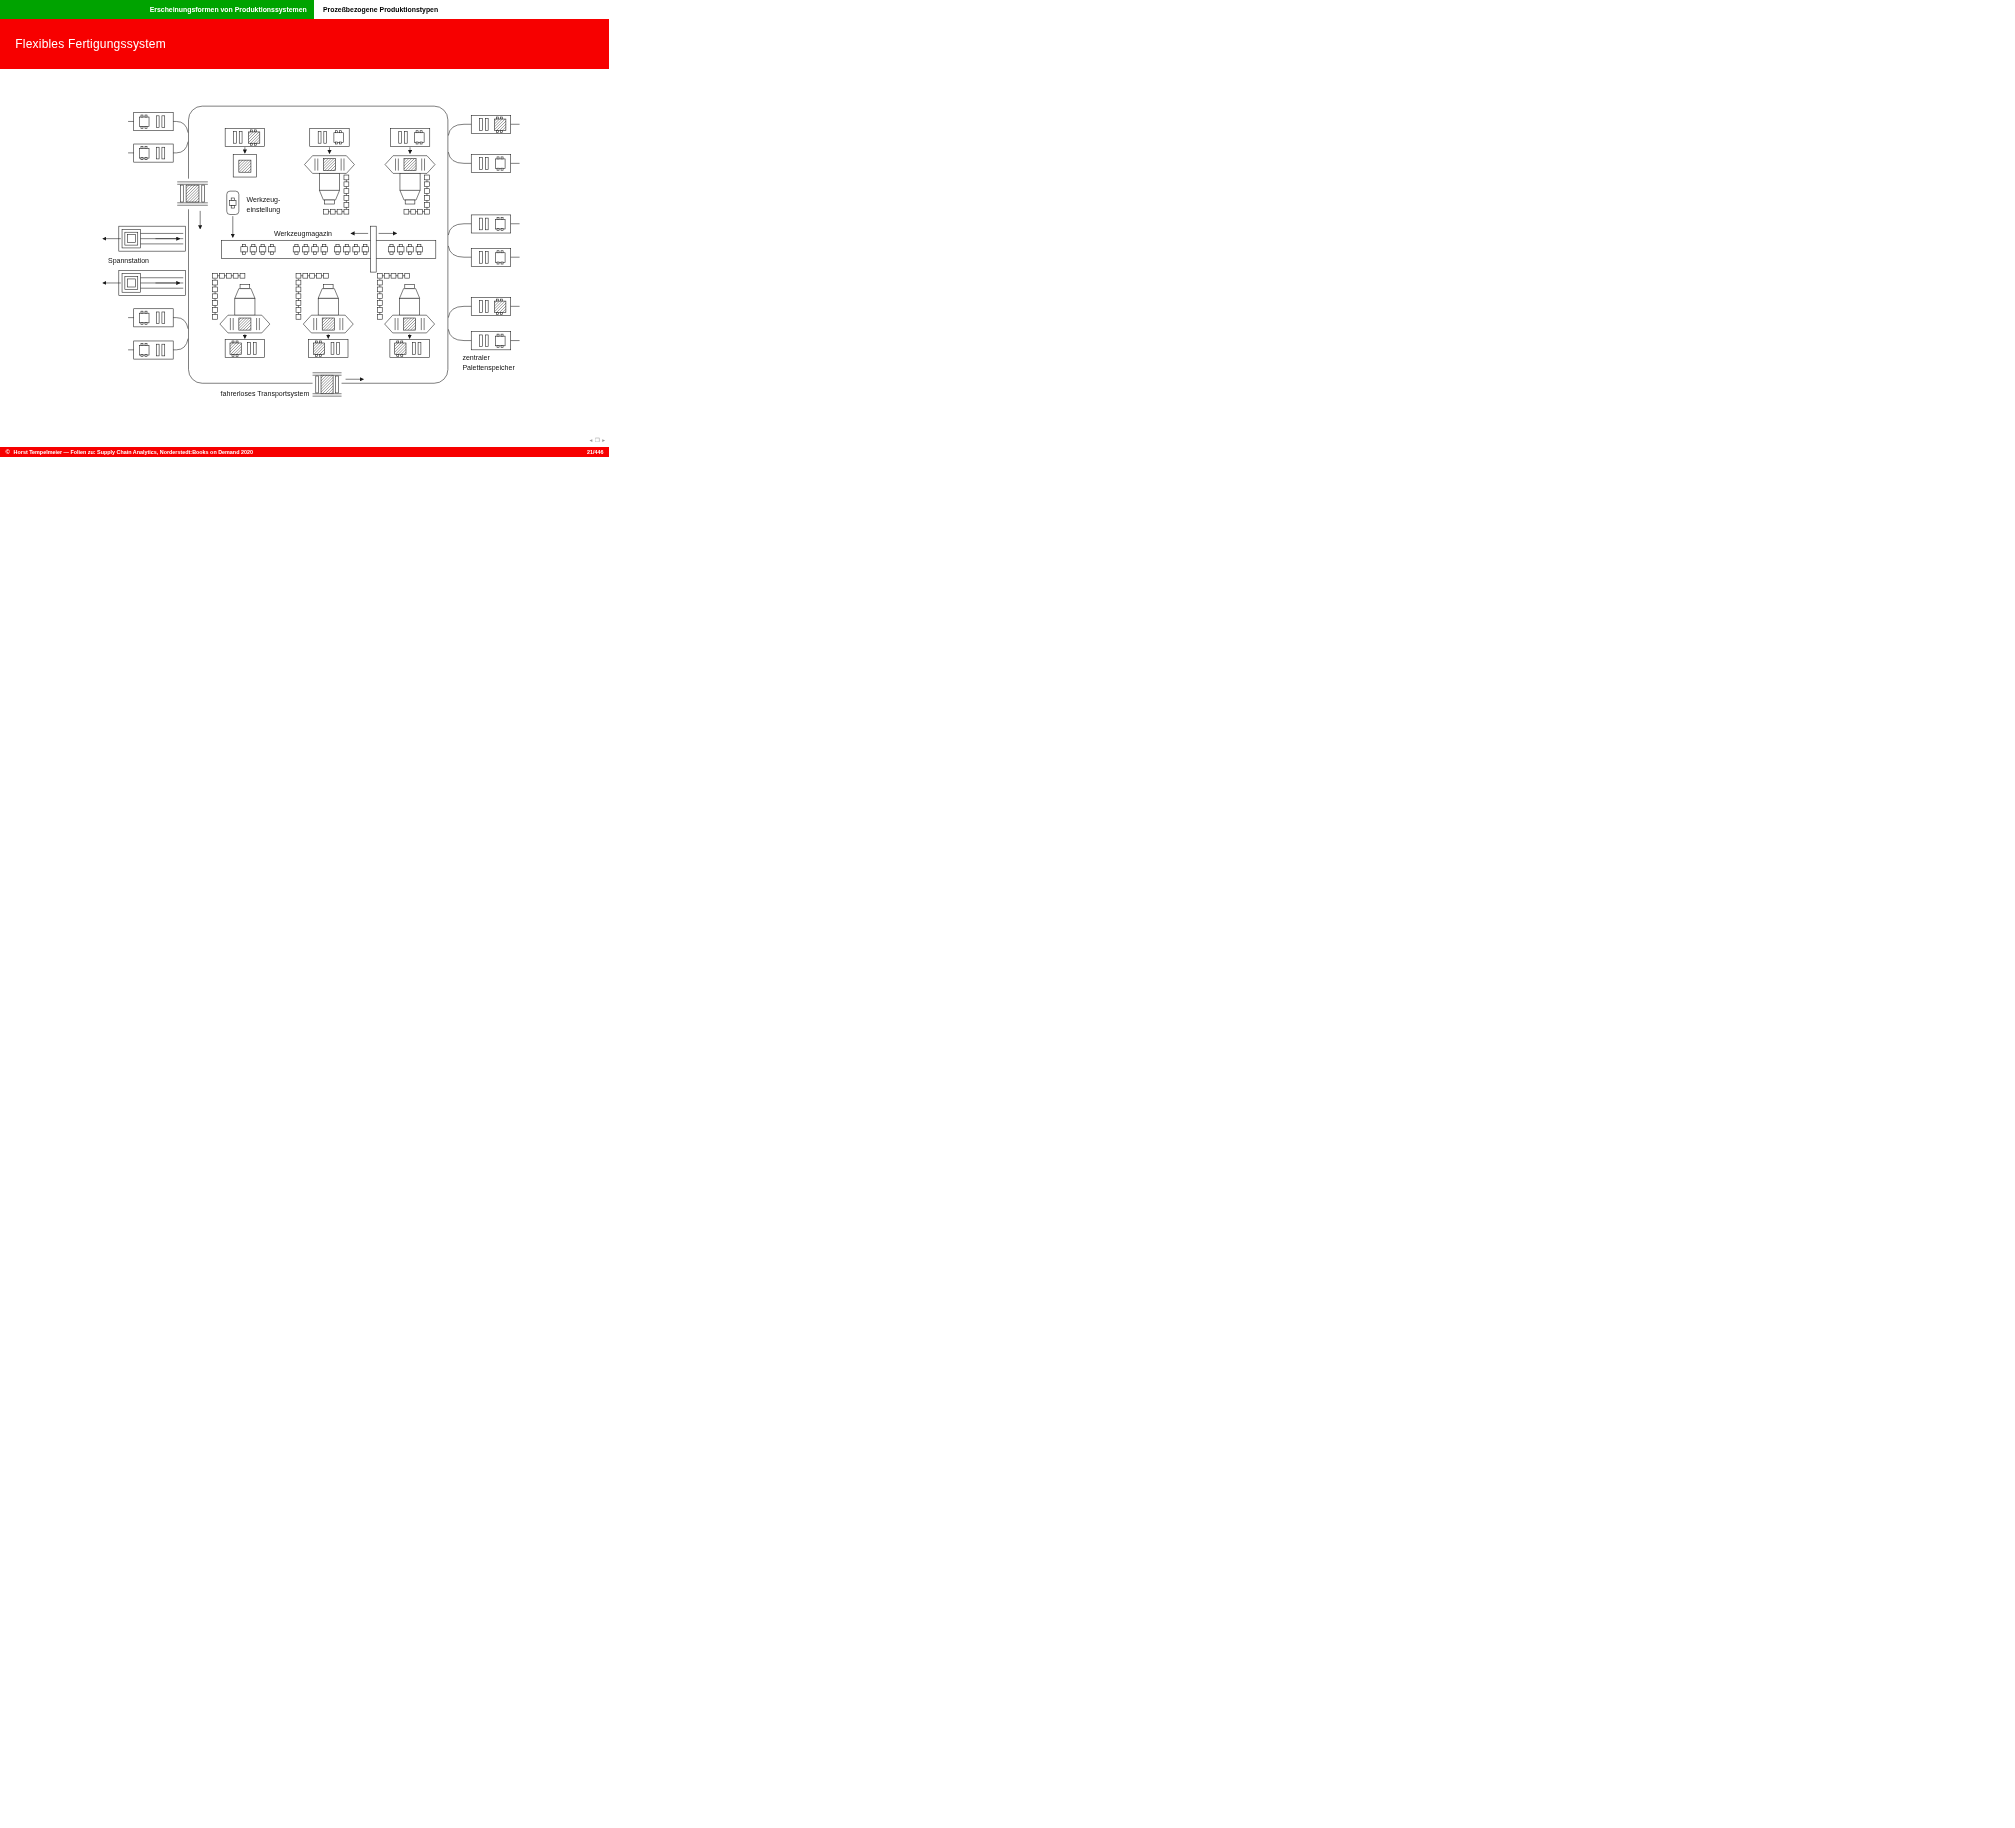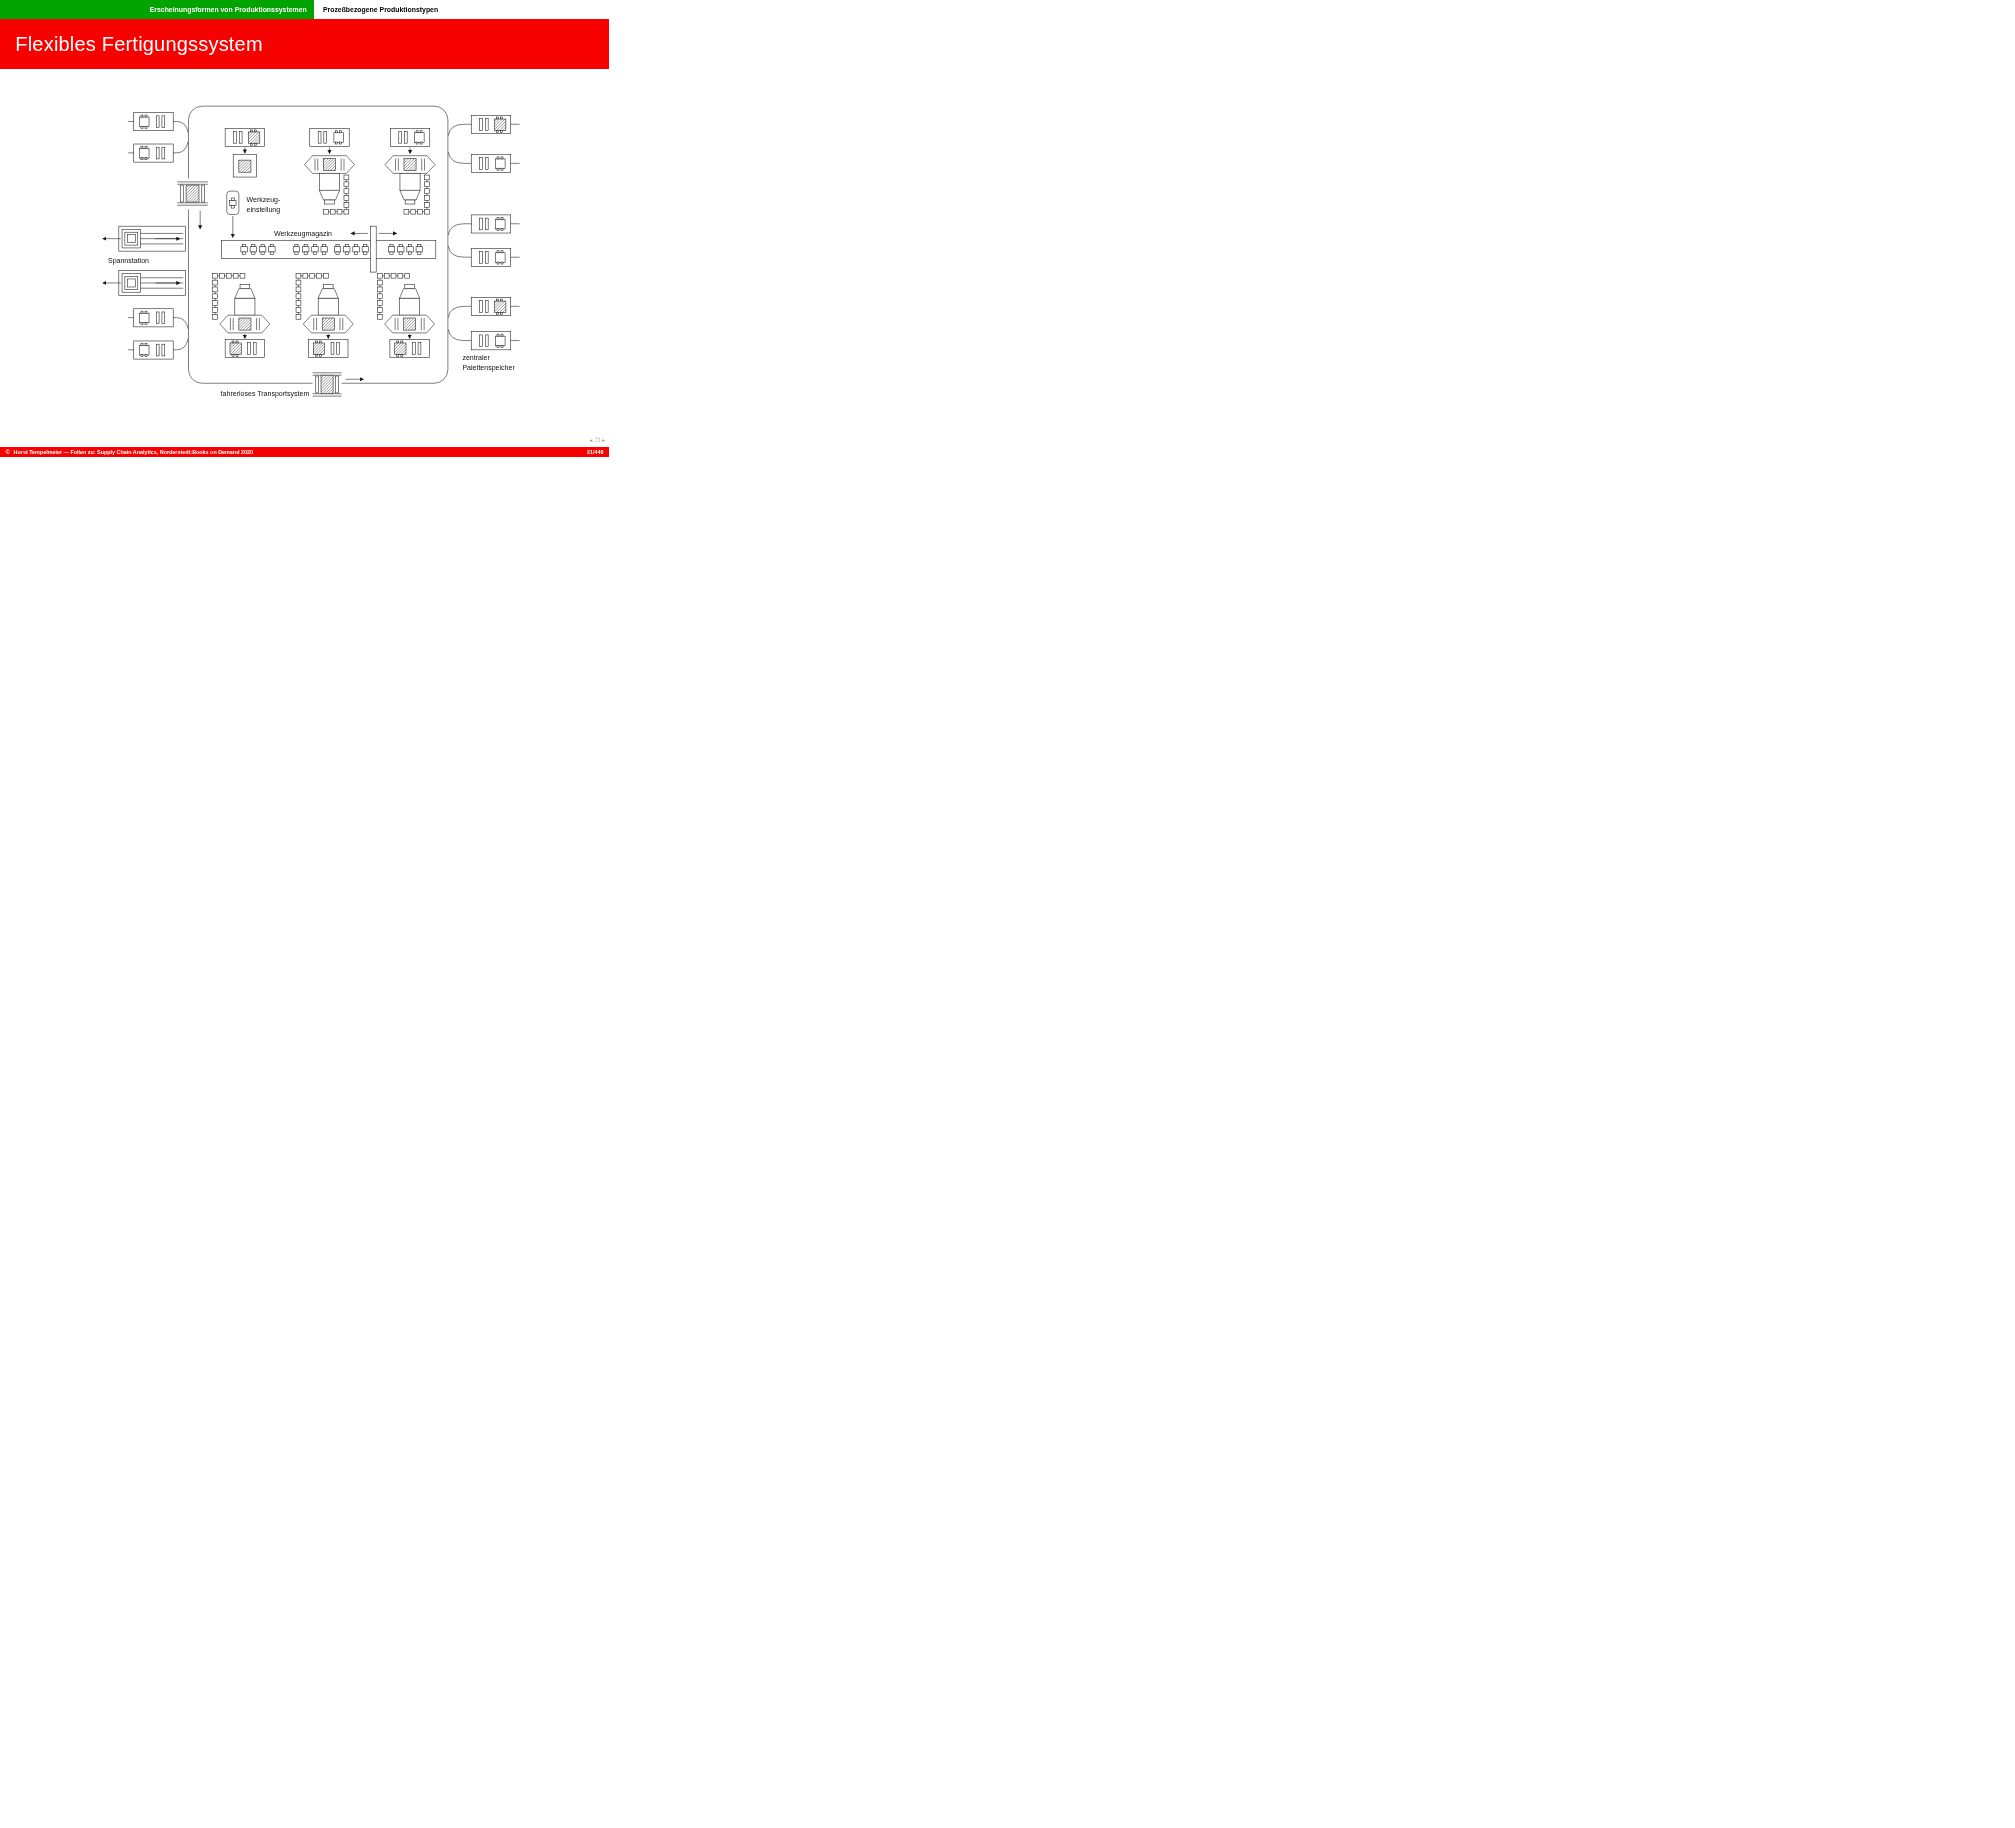--- a/index.html
+++ b/index.html
@@ -8,21 +8,21 @@
 
   
   .topbar{display:flex;height:19px;width:100%;}
   .topbar .sec-left{width:314px;background:#00a300;color:#fff;font-weight:bold;font-size:6.9px;
       display:flex;align-items:center;justify-content:flex-end;padding-right:7.3px;box-sizing:border-box;}
   .topbar .sec-right{flex:1;background:#ffffff;color:#000;font-weight:bold;font-size:6.9px;
       display:flex;align-items:center;padding-left:8.9px;box-sizing:border-box;}
 
   
   .titlebar{height:50px;background:#f70000;color:#fff;display:flex;align-items:center;
-      padding-left:15.3px;box-sizing:border-box;font-size:20px;font-weight:400;letter-spacing:0.2px;}
+      padding-left:15.3px;box-sizing:border-box;font-size:12px;font-weight:400;letter-spacing:0.2px;}
 
   
   .main{height:378px;position:relative;background:#fff;}
   svg{display:block;}
   svg text{font-family:"Liberation Sans",sans-serif;font-size:17.5px;fill:#111;stroke:none;}
 
   
   .navicons{position:absolute;right:4px;bottom:13px;display:flex;gap:2.4px;align-items:center;
       color:#9a9a9a;font-size:5.6px;line-height:1;}
   .navicons span{cursor:pointer;}

